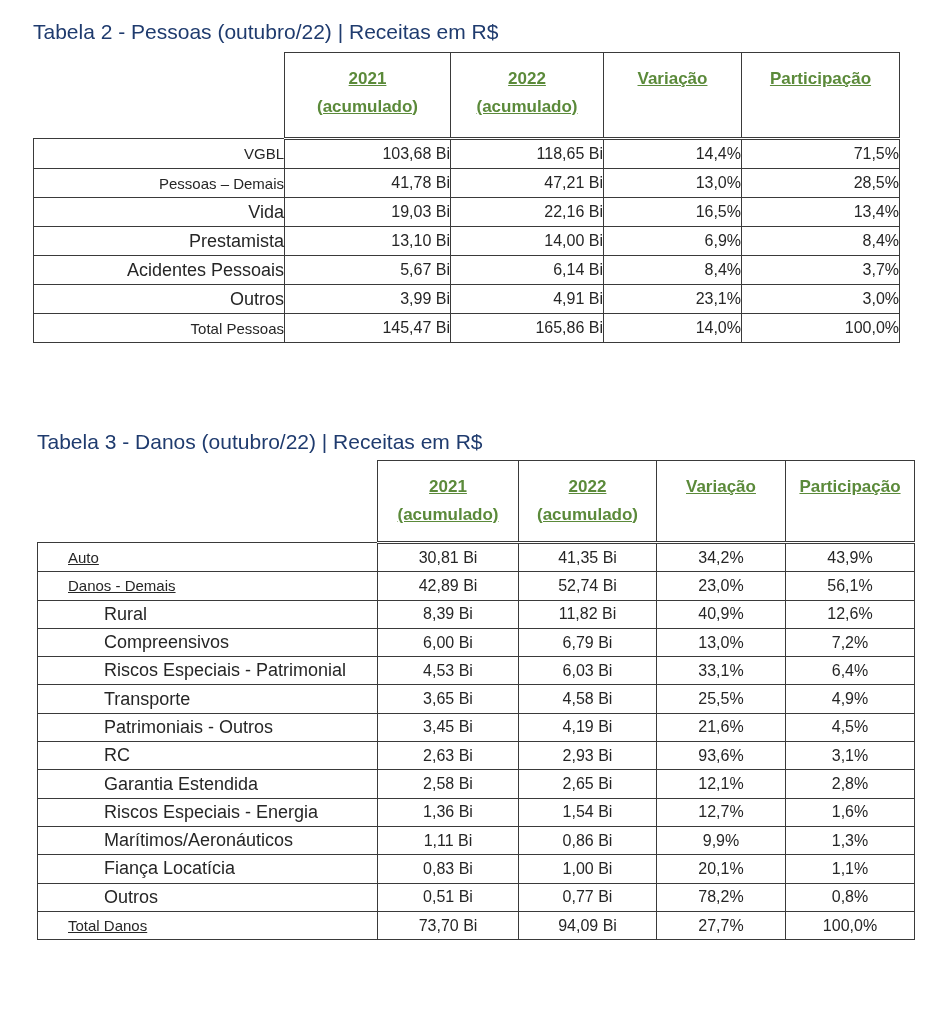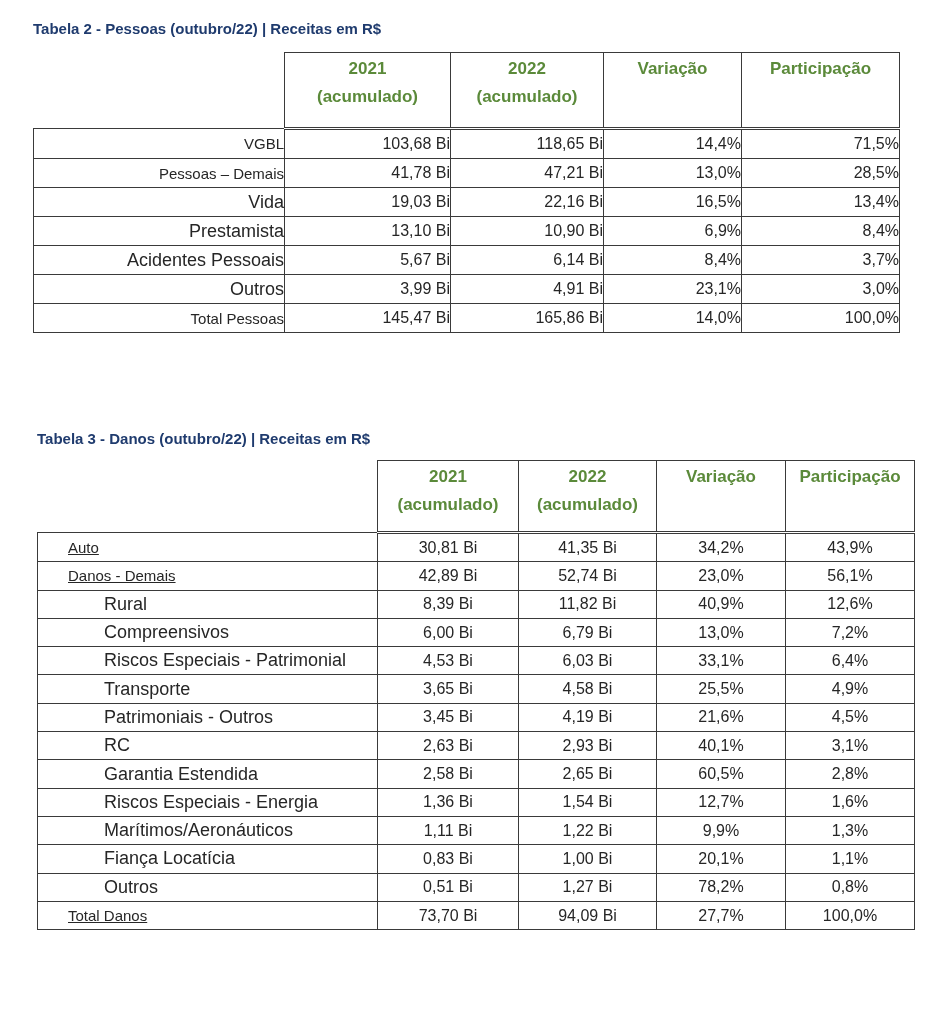--- a/index.html
+++ b/index.html
@@ -1,26 +1,26 @@
 <!DOCTYPE html>
 <html><head>
 <meta charset="utf-8">
 <style>
   html, body { margin: 0; padding: 0; background: #ffffff; }
   body { width: 944px; height: 1024px; position: relative; overflow: hidden;
          font-family: "Liberation Sans", "DejaVu Sans", sans-serif; color: #262626; }
-  .title { position: absolute; font-weight: bold; font-size: 15px; color: #1f3b6e; white-space: nowrap; text-align: right; }
+  .title { position: absolute; font-weight: normal; font-size: 21px; color: #1f3b6e; white-space: nowrap; text-align: right; }
   #t2-title { left: 33px; top: 20px; }
   #t3-title { left: 37px; top: 430px; }
 
   table.tbl { position: absolute; border-collapse: collapse; table-layout: fixed; }
   table.tbl td, table.tbl th { border: 1px solid #3a3a3a; padding: 0; white-space: nowrap; overflow: hidden; }
   table.tbl th.blank { border: none; background: transparent; }
   table.tbl th.hdr { color: #5b8a3a; font-weight: bold; vertical-align: top; text-align: center;
-                     font-size: 17px; line-height: 28px; padding-top: 2px; border-bottom: 3px double #3a3a3a; }
+                     font-size: 17px; line-height: 28px; padding-top: 12px; border-bottom: 3px double #3a3a3a; text-decoration: underline; }
   table.tbl td { text-align: center; font-size: 16px; }
   table.tbl td.lbl { text-align: left; }
   td.lvl0 { padding-left: 30px !important; font-size: 15px !important; }
   td.lvl1 { padding-left: 66px !important; font-size: 18px !important; }
 
   #t2 { left: 33px; top: 52px; width: 866px; }
   #t2 col.c0 { width: 251px; } #t2 col.c1 { width: 166px; } #t2 col.c2 { width: 153px; }
   #t2 col.c3 { width: 138px; } #t2 col.c4 { width: 158px; }
   #t2 th.hdr { height: 72px; }
   #t2 td { height: 28px; text-align: right; }
@@ -81,21 +81,21 @@
       <tr>
         <td class="lbl lvl1">Vida</td>
         <td>19,03 Bi</td>
         <td>22,16 Bi</td>
         <td>16,5%</td>
         <td>13,4%</td>
       </tr>
       <tr>
         <td class="lbl lvl1">Prestamista</td>
         <td>13,10 Bi</td>
-        <td>10,90 Bi</td>
+        <td>14,00 Bi</td>
         <td>6,9%</td>
         <td>8,4%</td>
       </tr>
       <tr>
         <td class="lbl lvl1">Acidentes Pessoais</td>
         <td>5,67 Bi</td>
         <td>6,14 Bi</td>
         <td>8,4%</td>
         <td>3,7%</td>
       </tr>
@@ -191,55 +191,55 @@
         <td class="lbl lvl1">Patrimoniais - Outros</td>
         <td>3,45 Bi</td>
         <td>4,19 Bi</td>
         <td>21,6%</td>
         <td>4,5%</td>
       </tr>
       <tr>
         <td class="lbl lvl1">RC</td>
         <td>2,63 Bi</td>
         <td>2,93 Bi</td>
-        <td>40,1%</td>
+        <td>93,6%</td>
         <td>3,1%</td>
       </tr>
       <tr>
         <td class="lbl lvl1">Garantia Estendida</td>
         <td>2,58 Bi</td>
         <td>2,65 Bi</td>
-        <td>60,5%</td>
+        <td>12,1%</td>
         <td>2,8%</td>
       </tr>
       <tr>
         <td class="lbl lvl1">Riscos Especiais - Energia</td>
         <td>1,36 Bi</td>
         <td>1,54 Bi</td>
         <td>12,7%</td>
         <td>1,6%</td>
       </tr>
       <tr>
         <td class="lbl lvl1">Marítimos/Aeronáuticos</td>
         <td>1,11 Bi</td>
-        <td>1,22 Bi</td>
+        <td>0,86 Bi</td>
         <td>9,9%</td>
         <td>1,3%</td>
       </tr>
       <tr>
         <td class="lbl lvl1">Fiança Locatícia</td>
         <td>0,83 Bi</td>
         <td>1,00 Bi</td>
         <td>20,1%</td>
         <td>1,1%</td>
       </tr>
       <tr>
         <td class="lbl lvl1">Outros</td>
         <td>0,51 Bi</td>
-        <td>1,27 Bi</td>
+        <td>0,77 Bi</td>
         <td>78,2%</td>
         <td>0,8%</td>
       </tr>
       <tr>
         <td class="lbl lvl0">Total Danos</td>
         <td>73,70 Bi</td>
         <td>94,09 Bi</td>
         <td>27,7%</td>
         <td>100,0%</td>
       </tr>

